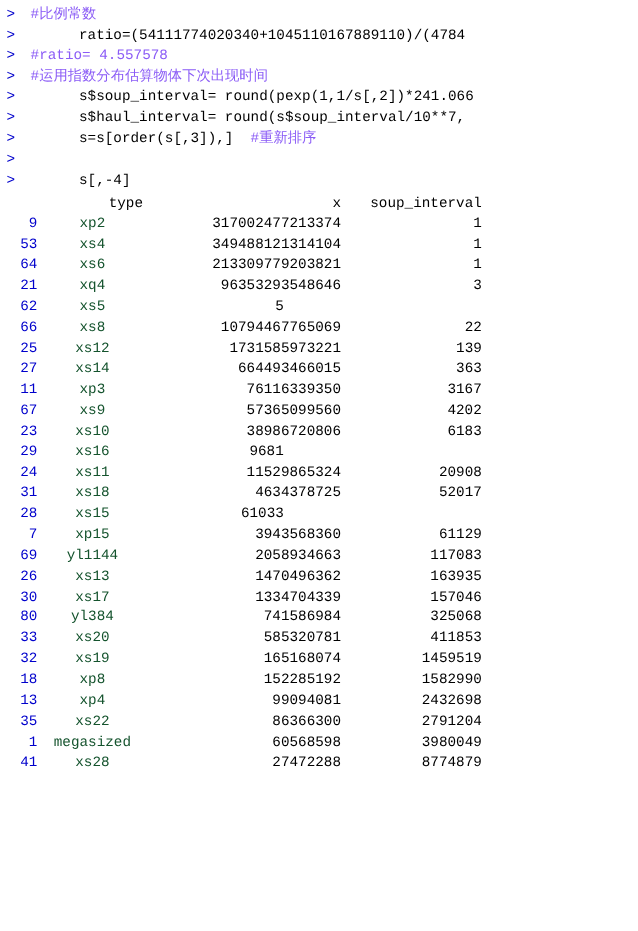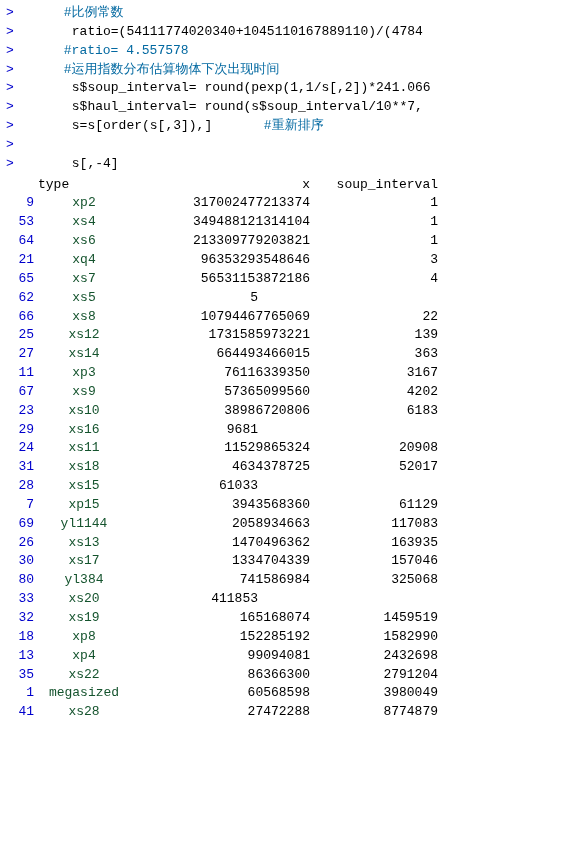--- a/index.html
+++ b/index.html
@@ -24,43 +24,42 @@
     }
     .prompt {
       color: #0000cc;
       min-width: 14px;
     }
     .code-line {
       color: #000000;
       margin-left: 44px;
     }
     .comment {
-      color: #0369a1;
-      margin-left: 36px;
+      color: #8b5cf6;
     }
     
     .table-container {
       padding: 0 6px;
       margin-top: 2px;
     }
     .table-header {
       display: flex;
       color: #000000;
       font-weight: normal;
       line-height: 1.45;
     }
     .col-rownum {
       min-width: 32px;
       text-align: right;
       padding-right: 4px;
       color: #0000cc;
     }
     .col-type {
       min-width: 100px;
-      text-align: left;
+      text-align: right;
       padding-right: 8px;
     }
     .col-x {
       min-width: 180px;
       text-align: right;
       padding-right: 8px;
     }
     .col-soup {
       min-width: 120px;
       text-align: right;
@@ -163,26 +162,20 @@
     <span class="cell-x">213309779203821</span>
     <span class="cell-soup">1</span>
   </div>
         <div class="table-row">
     <span class="row-num">21</span>
     <span class="cell-type">xq4</span>
     <span class="cell-x">96353293548646</span>
     <span class="cell-soup">3</span>
   </div>
         <div class="table-row">
-    <span class="row-num">65</span>
-    <span class="cell-type">xs7</span>
-    <span class="cell-x">56531153872186</span>
-    <span class="cell-soup">4</span>
-  </div>
-        <div class="table-row">
     <span class="row-num">62</span>
     <span class="cell-type">xs5</span>
     <span class="cell-soup">5</span>
   </div>
         <div class="table-row">
     <span class="row-num">66</span>
     <span class="cell-type">xs8</span>
     <span class="cell-x">10794467765069</span>
     <span class="cell-soup">22</span>
   </div>
@@ -264,20 +257,21 @@
   </div>
         <div class="table-row">
     <span class="row-num">80</span>
     <span class="cell-type">yl384</span>
     <span class="cell-x">741586984</span>
     <span class="cell-soup">325068</span>
   </div>
         <div class="table-row">
     <span class="row-num">33</span>
     <span class="cell-type">xs20</span>
+    <span class="cell-x">585320781</span>
     <span class="cell-soup">411853</span>
   </div>
         <div class="table-row">
     <span class="row-num">32</span>
     <span class="cell-type">xs19</span>
     <span class="cell-x">165168074</span>
     <span class="cell-soup">1459519</span>
   </div>
         <div class="table-row">
     <span class="row-num">18</span>

